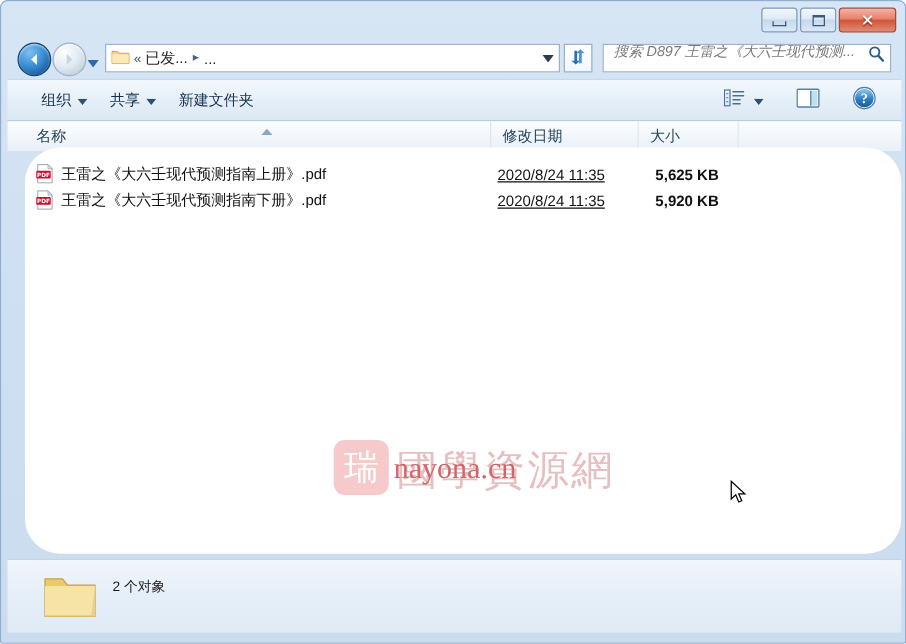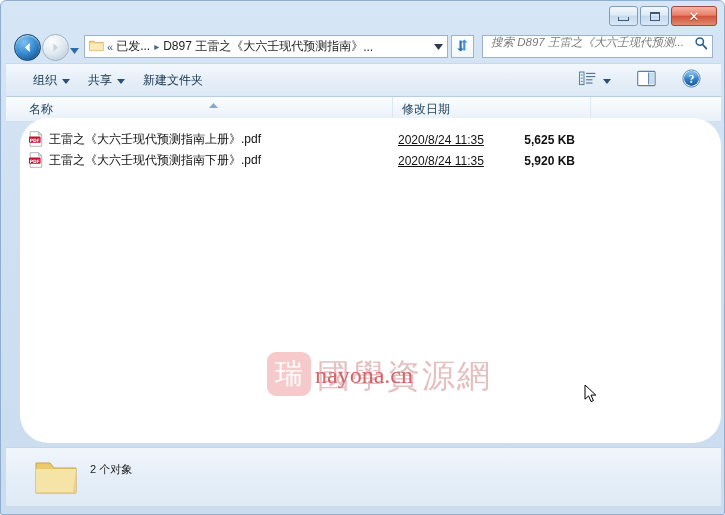--- a/index.html
+++ b/index.html
@@ -487,21 +487,20 @@
     <div id="addressbar">
       <span id="addr-folder-icon">
         <svg width="15" height="13" viewBox="0 0 15 13">
           <path d="M0.5 2.2 L5.2 2.2 L6.4 3.6 L14.2 3.6 L14.2 11.6 L0.5 11.6 Z" fill="#f3d389" stroke="#c9a049" stroke-width="0.7"></path>
           <path d="M0.8 4.4 L13.9 4.4 L13.9 11.3 L0.8 11.3 Z" fill="#fbe9b8"></path>
         </svg>
       </span>
       <span id="crumb-chevrons">«</span>
       <span class="crumb">已发...</span>
       <span class="crumb-sep">▸</span>
-      <span class="crumb" style="overflow:hidden;text-overflow:clip;max-width:238px;display:inline-block;">D897 王雷之《大六壬现代预测指南》</span>
       <span id="crumb-tail" class="crumb">...</span>
       <span id="addr-dropdown">
         <svg width="9" height="6" viewBox="0 0 9 6">
               <path d="M0 0 L9 0 L4.5 6 Z" fill="#2e3d4c"></path>
             </svg>
       </span>
     </div>
 
     <div id="refresh-btn">
       <span>
@@ -600,20 +599,21 @@
   </div>
 
   <div id="colheader">
     <div id="sort-arrow">
       <svg width="9" height="5" viewBox="0 0 9 5">
             <path d="M4.5 0 L9 5 L0 5 Z" fill="#8aa7c4"></path>
           </svg>
     </div>
     <div class="colcell" id="col-name">名称</div>
     <div class="colcell" id="col-date">修改日期</div>
+    <div class="colcell" id="col-size">大小</div>
     <div class="colcell" id="col-blank"></div>
   </div>
 
   <div id="filelist">
 
     <div class="filerow" style="margin-top:11px;">
       <span class="fr-icon">
         <svg width="16" height="16" viewBox="0 0 16 16">
           <path d="M2.2 0.7 L10.4 0.7 L13.7 4.0 L13.7 15.3 L2.2 15.3 Z" fill="#ffffff" stroke="#9aa3ab" stroke-width="0.8"></path>
           <path d="M10.4 0.7 L13.7 4.0 L10.4 4.0 Z" fill="#dde2e7" stroke="#9aa3ab" stroke-width="0.6"></path>

